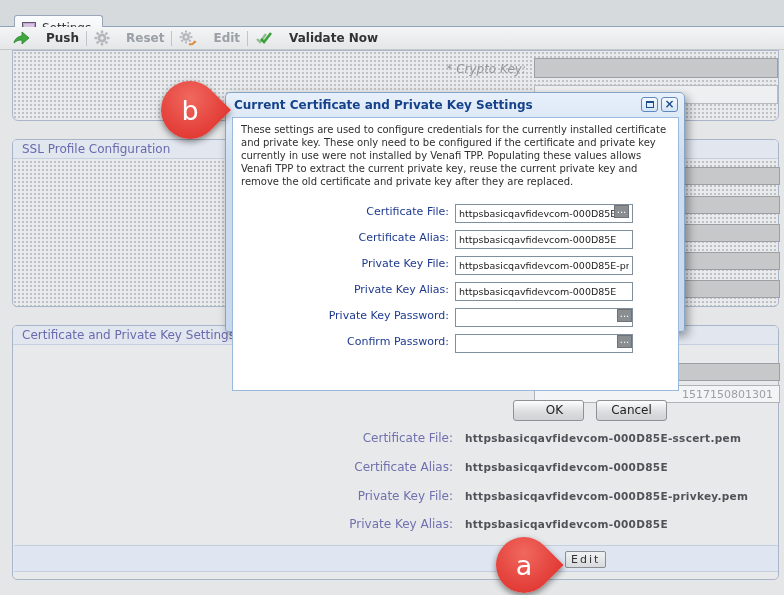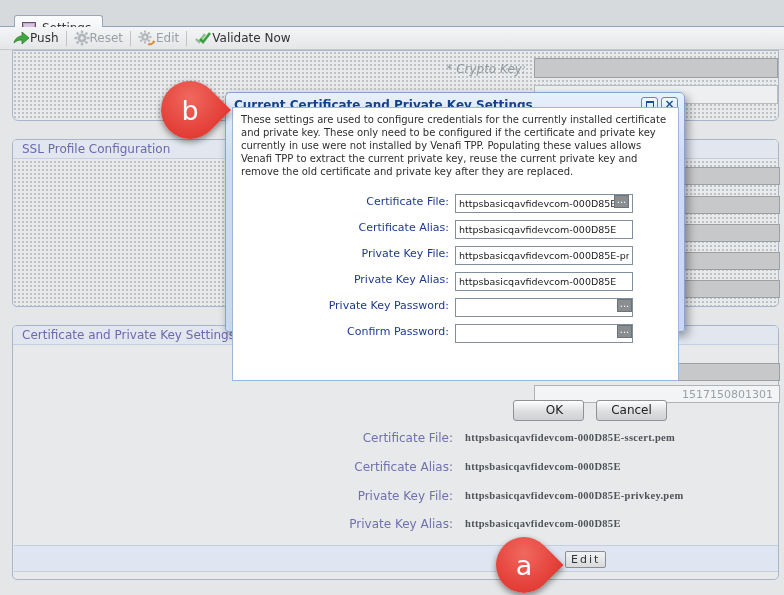--- a/index.html
+++ b/index.html
@@ -10,53 +10,53 @@
   .tabbar { position:absolute; left:0; top:0; width:784px; height:27px; background:#d7dadd; border-bottom:1px solid #8fa3bd; }
   .tab { position:absolute; left:14px; top:3px; height:24px; padding:0 11px 0 7px; display:flex; align-items:center; gap:6px;
          background:linear-gradient(#fbfcfd,#edeff1); border:1px solid #9aa7b8; border-bottom:none; border-radius:3px 3px 0 0;margin-top:12px; }
   .tab-label { font-size:12px; color:#3a3a3a; }
   .tabicon { width:14px; height:11px; border:1px solid #5f5668; background:linear-gradient(#caa9d9,#8f6fa0); position:relative; }
   .tabicon::after { content:""; position:absolute; left:1px; top:1px; right:1px; height:3px; background:#d8c2e2; }
 
   
   .toolbar { position:absolute; left:0; top:27px; width:784px; height:23px; background:linear-gradient(#f4f5f6,#e4e6e8);
              border-bottom:1px solid #c5c8cb; display:flex; align-items:center; padding-left:5px; font-size:12px; }
-  .tool { display:flex; align-items:center; gap:0; padding:0 7px; color:#333; cursor:default; height:100%; }
+  .tool { display:flex; align-items:center; gap:16px; padding:0 7px; color:#333; cursor:default; height:100%;font-weight:bold; }
   .tool.disabled { color:#9aa0a6; }
   .tsep { width:1px; height:15px; background:#c0c4c8; }
 
   
   .box { position:absolute; border:1px solid #a9b6c9; background:#e9eaec; }
   .dots { background-image:radial-gradient(#bfc2c5 1px, rgba(0,0,0,0) 1px); background-size:4px 4px; }
   .sec-header { position:absolute; left:0; top:0; right:0; height:19px; background:#e1e6ef; border-bottom:1px solid #c4cfdf;
                 border-radius:4px 4px 0 0; color:#6a6aae; font-size:12px; line-height:18px; padding-left:9px; }
   .dis-input { position:absolute; background:#c6c8ca; border:1px solid #9da0a3; }
   .lite-input { position:absolute; background:#edeff1; border:1px solid #b9bcbf; }
 
   .crypto-label { position:absolute; left:273px; top:11px; width:240px; text-align:right; font-size:12px; color:#93989e;font-style:italic; }
 
   .ro-label { position:absolute; width:250px; text-align:right; font-size:12px; color:#7070ae; }
-  .ro-value { position:absolute; font-size:10.5px; font-weight:bold; color:#4f5357; letter-spacing:0.3px; padding-top:1px;font-family:Liberation Serif, serif; }
+  .ro-value { position:absolute; font-size:10.5px; font-weight:bold; color:#4f5357; letter-spacing:0.3px; padding-top:1px; }
   .num-field { position:absolute; left:521px; top:59px; width:246px; height:18px; background:#f3f4f5; border:1px solid #b0b3b6;
                font-size:11px; color:#9aa0a6; text-align:right; padding:2px 6px 0 0; overflow:hidden; }
 
   .edit-bar { position:absolute; left:1px; top:219px; width:764px; height:27px; background:#dfe6f1;
               border-top:1px solid #c3cfdf; border-bottom:1px solid #c3cfdf; }
   .edit-btn { position:absolute; left:551px; top:5px; height:17px; padding:1px 5px 0 5px; font-size:11px; letter-spacing:2px; color:#333;
               background:linear-gradient(#f0f1f2,#d8dadc); border:1px solid #8a8e93; border-radius:2px; }
 
   
   .dialog { position:absolute; left:225px; top:92px; width:460px; height:240px; z-index:10;
             background:linear-gradient(180deg,#e7f0fb 0%, #cddded 28%, #c9d8ec 100%);
             border:1px solid #86a5c9; border-radius:5px 5px 3px 3px; box-shadow:3px 4px 10px rgba(0,0,0,0.38); }
   .dlg-title { position:absolute; left:8px; top:0; height:24px; line-height:24px; font-size:12px; font-weight:bold; color:#15428b; }
   .winbtn { position:absolute; top:4px; width:17px; height:15px; border:1px solid #5e89bd; border-radius:3px;
             background:linear-gradient(#f6faff,#d4e4f6); color:#1f4e8c; text-align:center; font-size:12px; line-height:12px; font-weight:bold; }
   .restore-inner { width:8px; height:7px; border:1px solid #1f4e8c; border-top-width:2px; margin:3px auto 0 auto; }
-  .dlg-body { position:absolute; left:6px; top:14px; width:447px; height:274px; background:#fff; border:1px solid #9bb8dd; }
+  .dlg-body { position:absolute; left:6px; top:24px; width:447px; height:274px; background:#fff; border:1px solid #9bb8dd; }
   .dlg-desc { position:absolute; left:8px; top:5px; width:434px; font-size:10px; line-height:1.3; color:#2e2e2e; }
   .frow-label { position:absolute; left:0; width:216px; text-align:right; font-size:11px; color:#1e3a8f; line-height:19px; }
   .frow-input { position:absolute; left:222px; width:178px; height:19px; }
   .frow-input input { width:100%; height:100%; border:1px solid #808f9e; background:#fff; font:9.5px "DejaVu Sans", sans-serif;
                       padding:0 3px; color:#222; }
   .dots-btn { position:absolute; top:3px; width:15px; height:13px; background:#8b8e91; border:1px solid #6f7276; color:#fff;
               font-size:10px; line-height:8px; text-align:center; }
   .dlg-btn { position:absolute; top:307px; width:71px; height:21px; font-size:12px; color:#222; text-align:center;
              background:linear-gradient(#fefefe,#dcdee0 55%,#cfd1d4); border:1px solid #8e9296; border-radius:3px; line-height:19px; }
 

